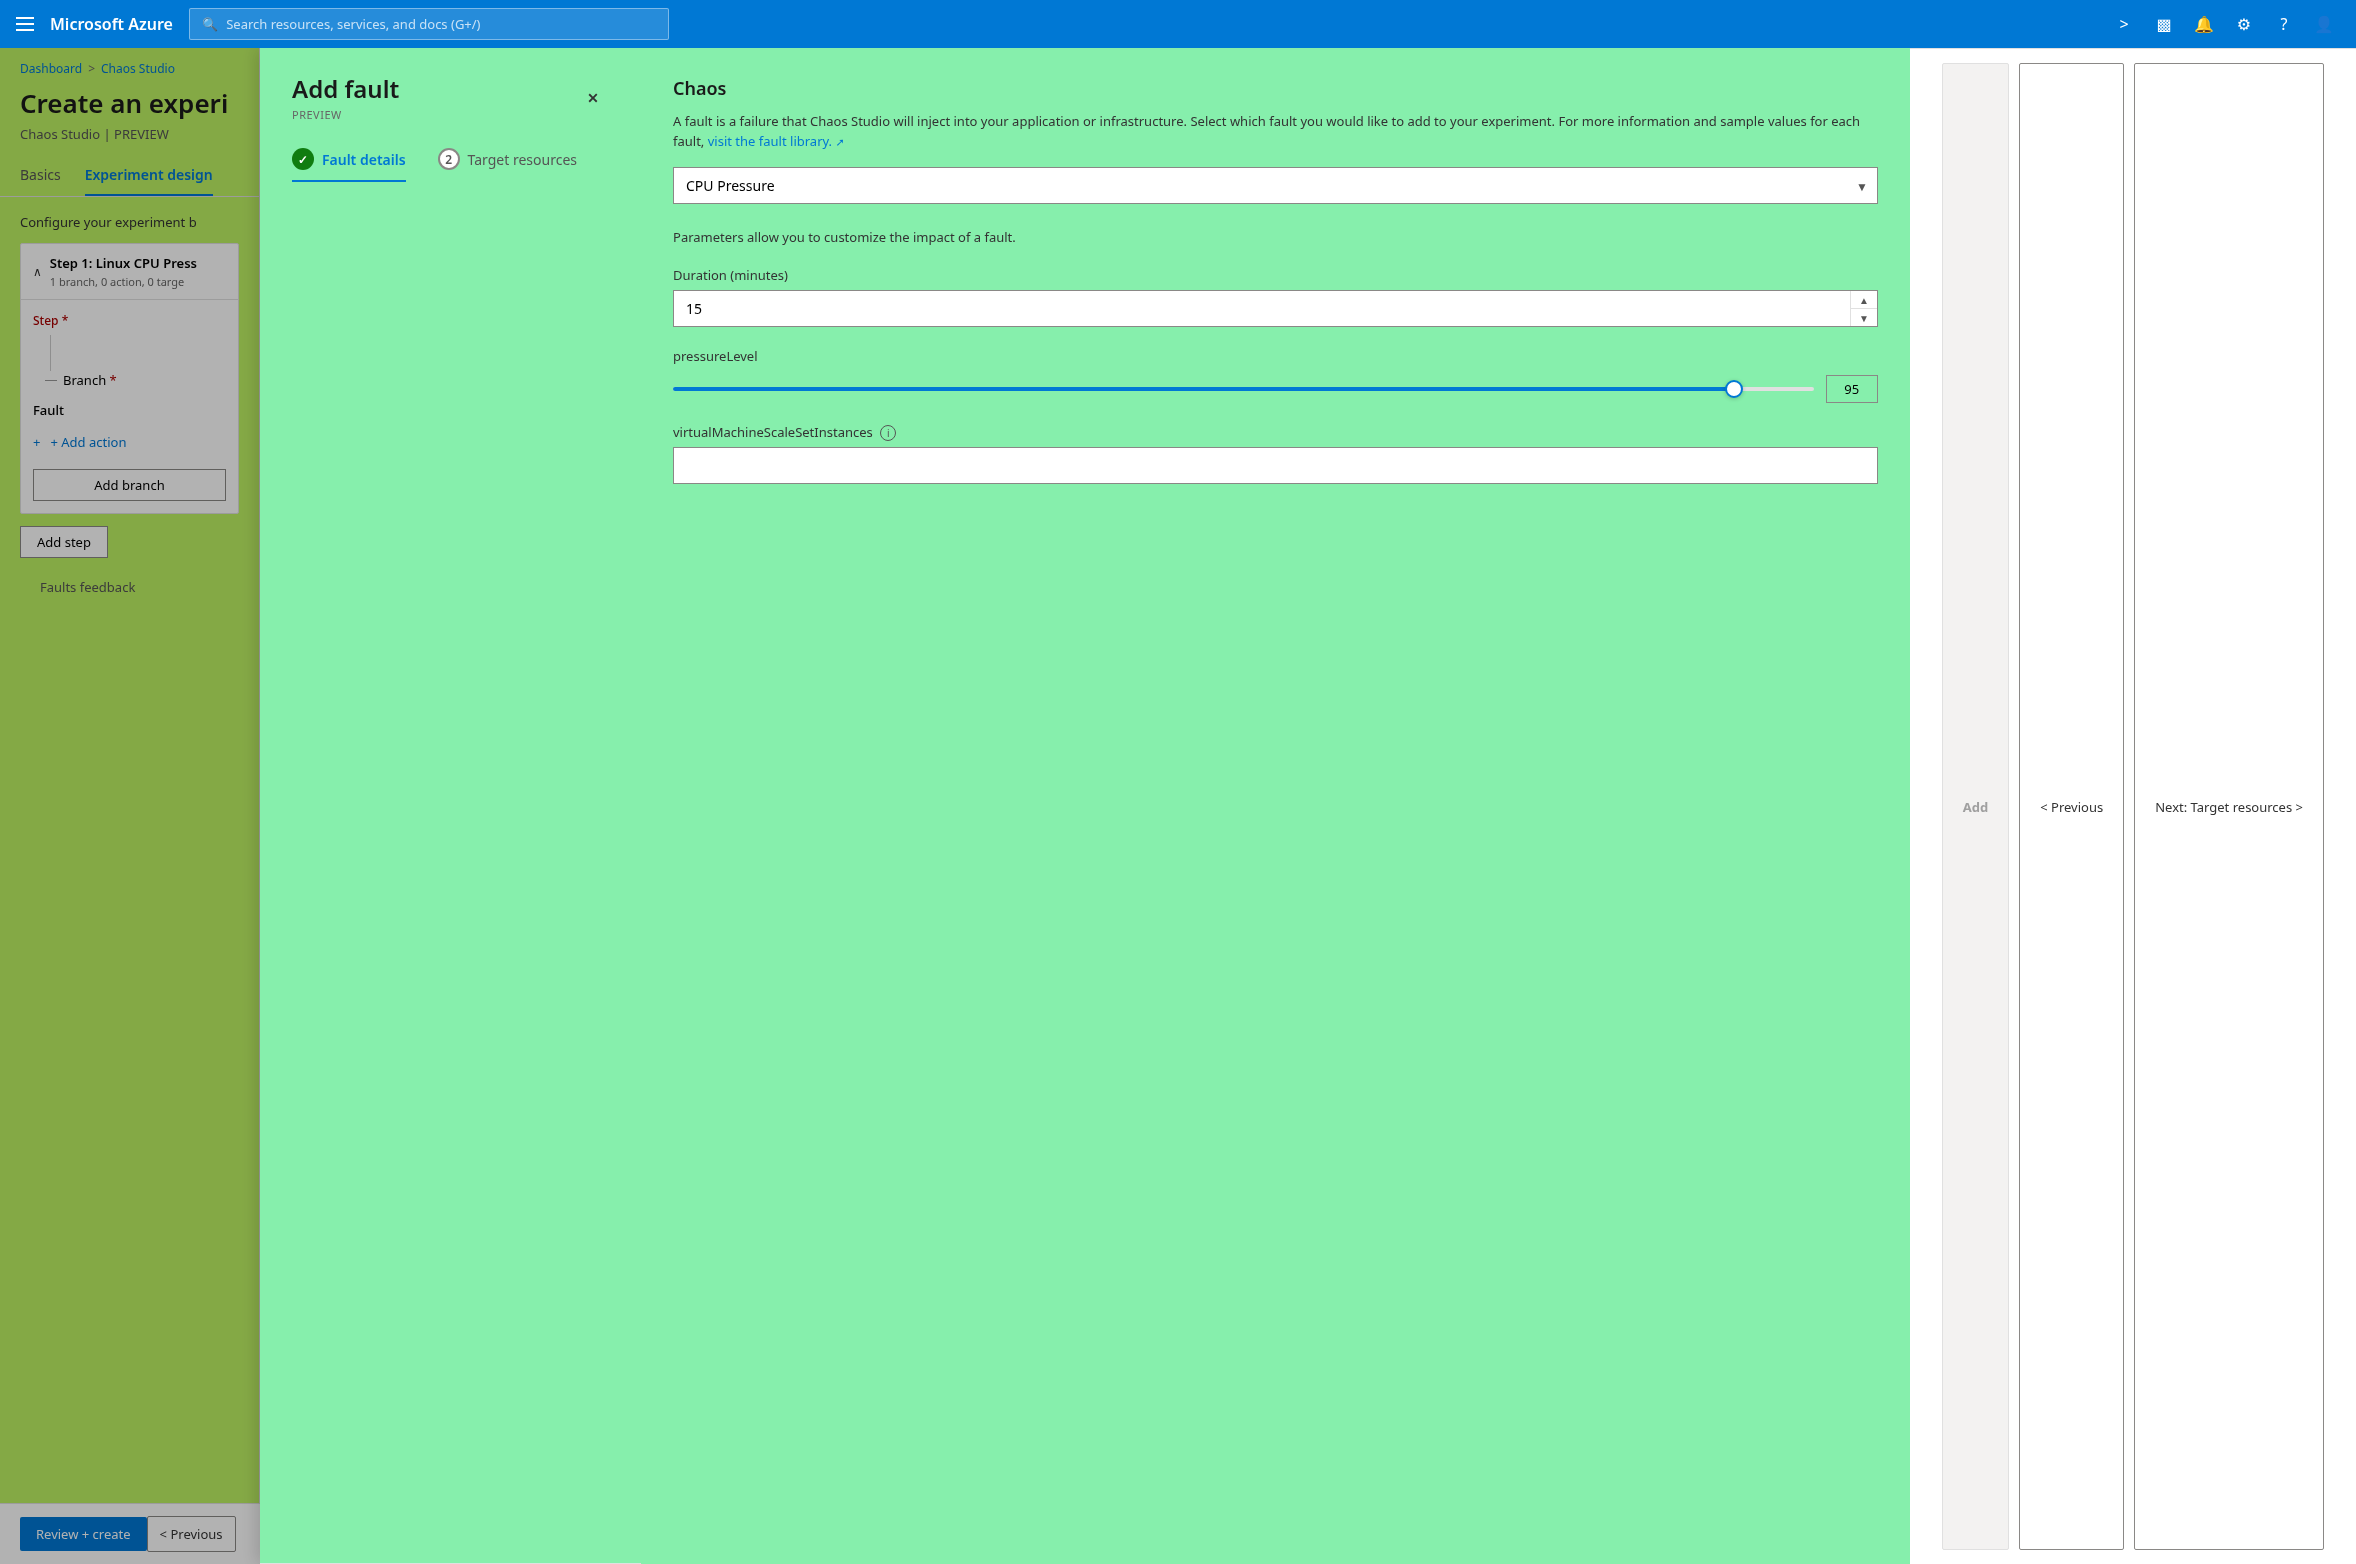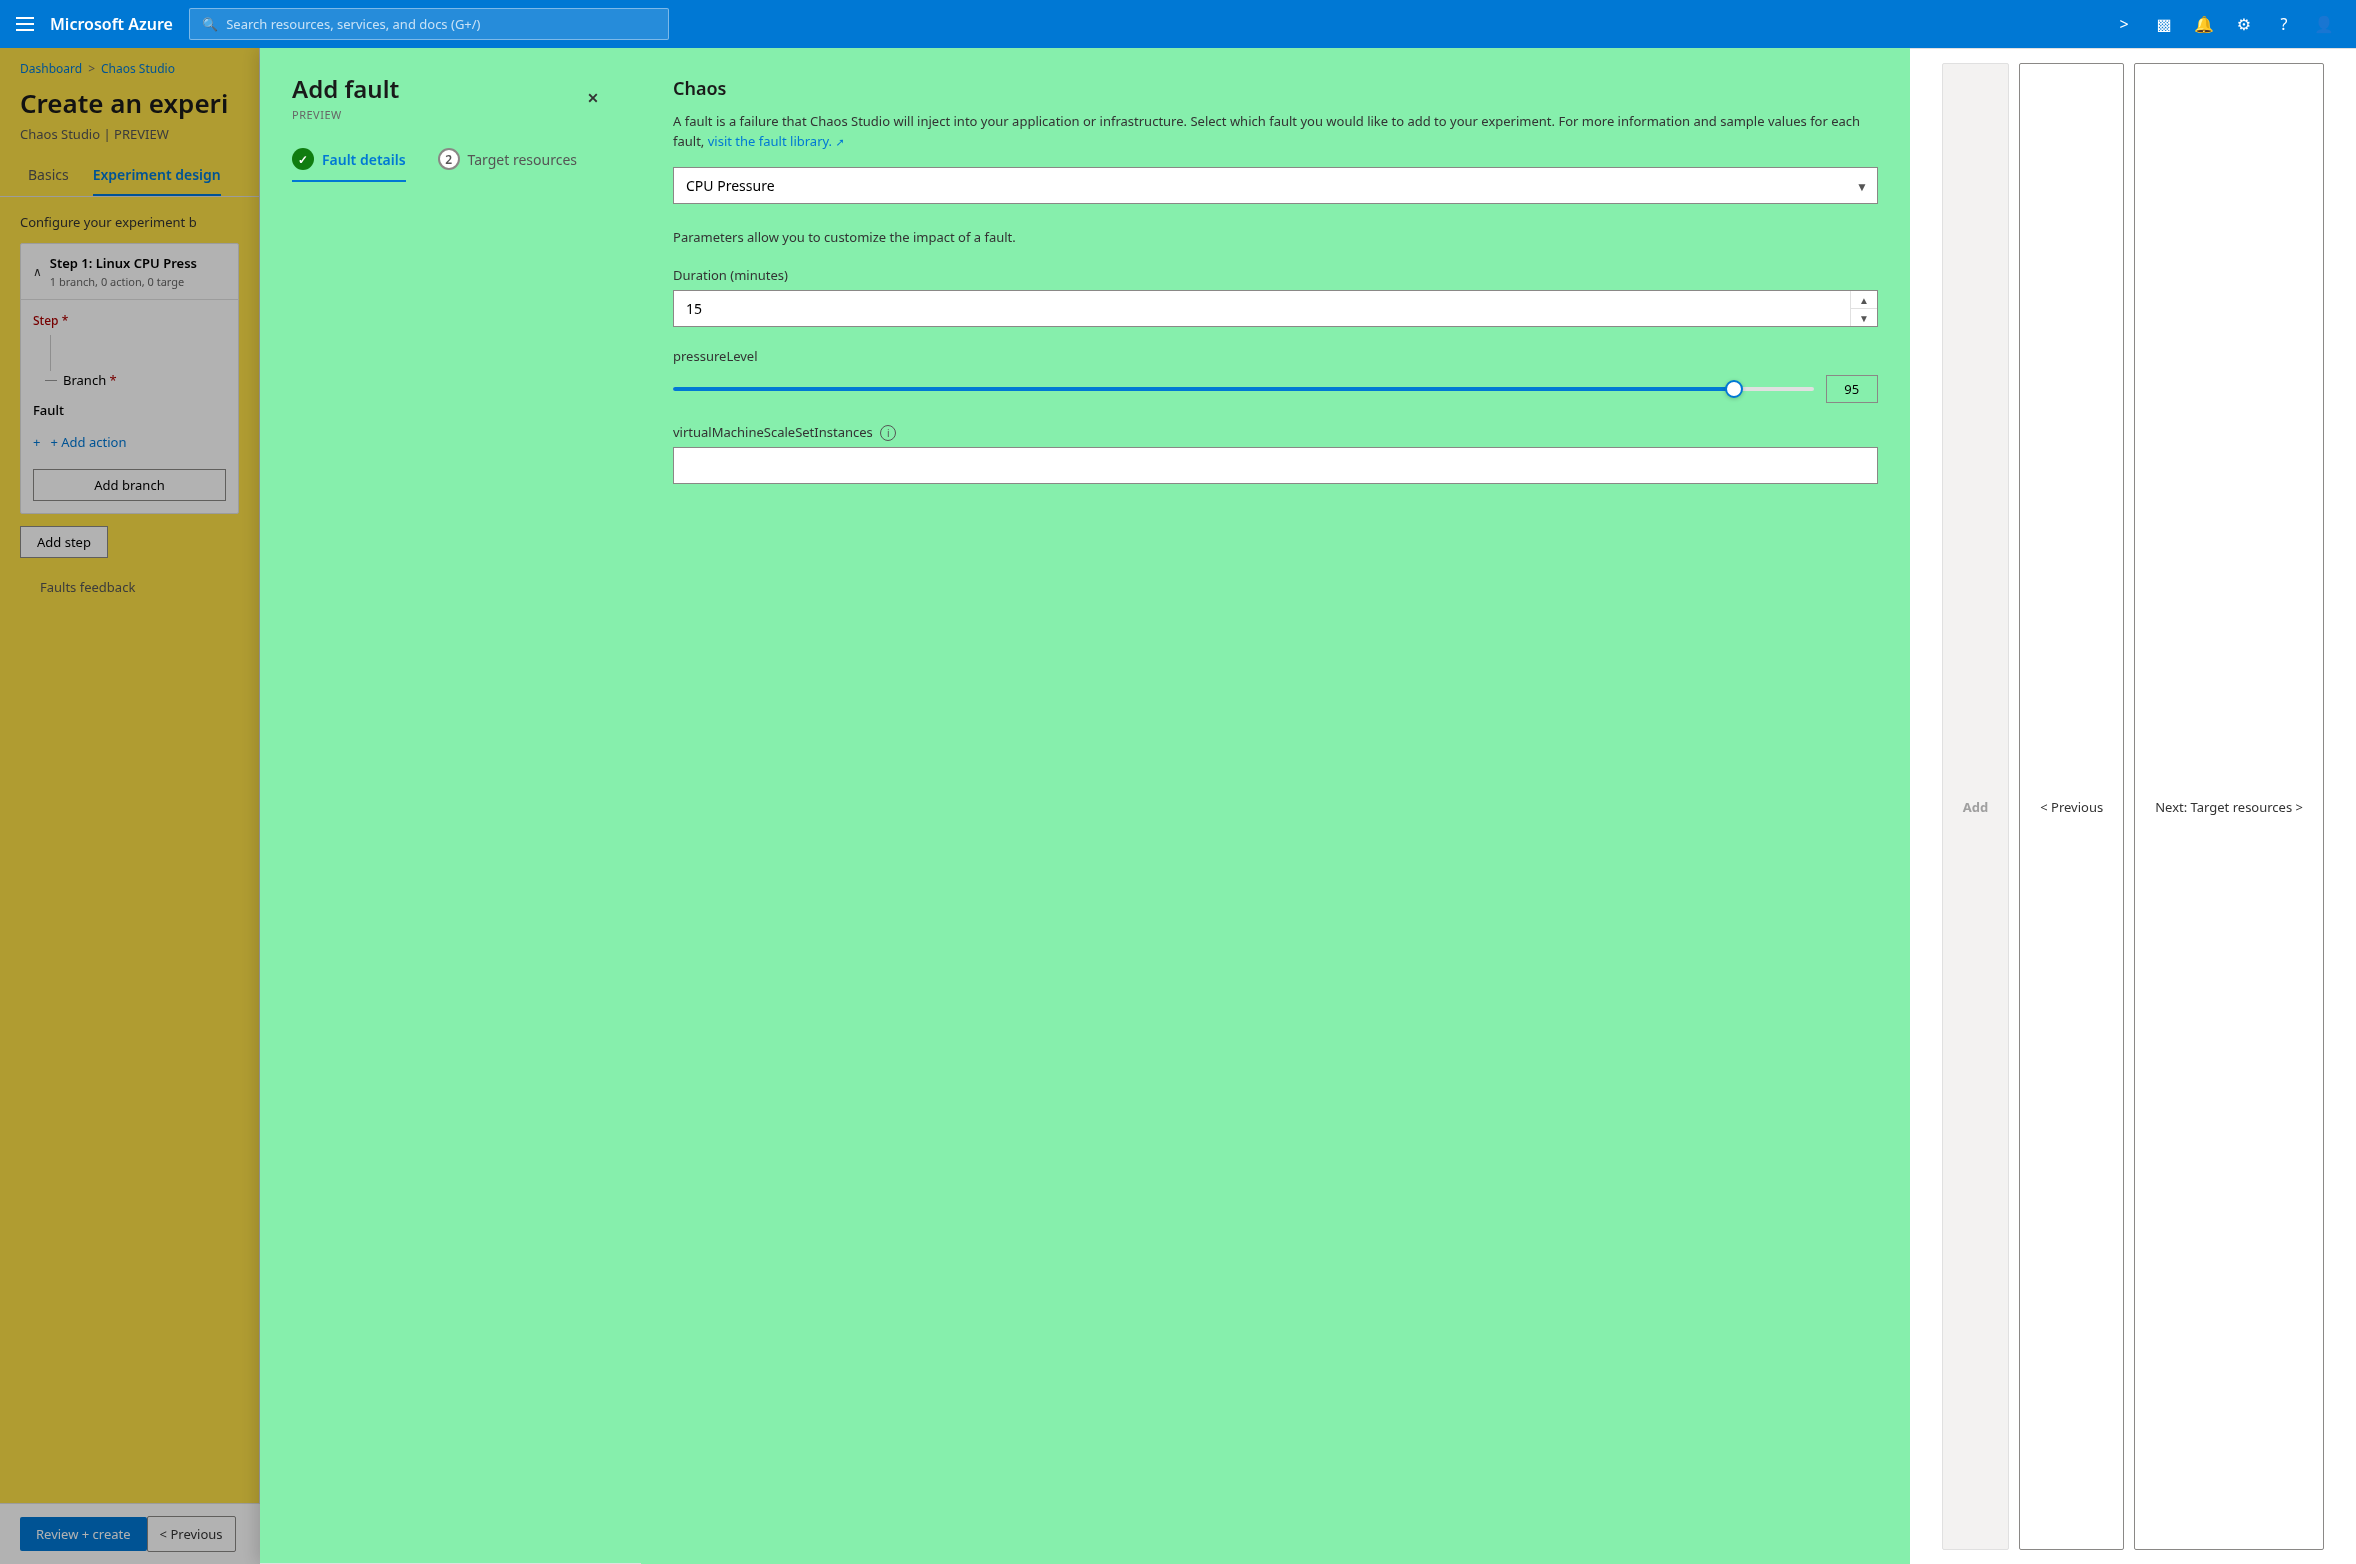--- a/index.html
+++ b/index.html
@@ -41,21 +41,21 @@
     
     .main-layout {
       display: flex;
       margin-top: 48px;
       height: calc(100vh - 48px);
     }
 
     
     .page-content {
       width: 260px;
-      background: #fde047;
+      background: #bef264;
       border-right: 1px solid #e0e0e0;
       display: flex;
       flex-direction: column;
       overflow: hidden;
       flex-shrink: 0;
     }
 
     .breadcrumb {
       padding: 12px 20px 0;
       font-size: 12px;
@@ -72,21 +72,21 @@
     }
     .page-subtitle {
       padding: 0 20px 12px;
       font-size: 13px;
       color: #555;
     }
 
     .tabs {
       display: flex;
       border-bottom: 1px solid #e0e0e0;
-      padding: 0 28px;
+      padding: 0 20px;
     }
     .tab {
       padding: 10px 0;
       margin-right: 24px;
       font-size: 14px;
       cursor: pointer;
       color: #555;
       border-bottom: 2px solid transparent;
       white-space: nowrap;
     }

